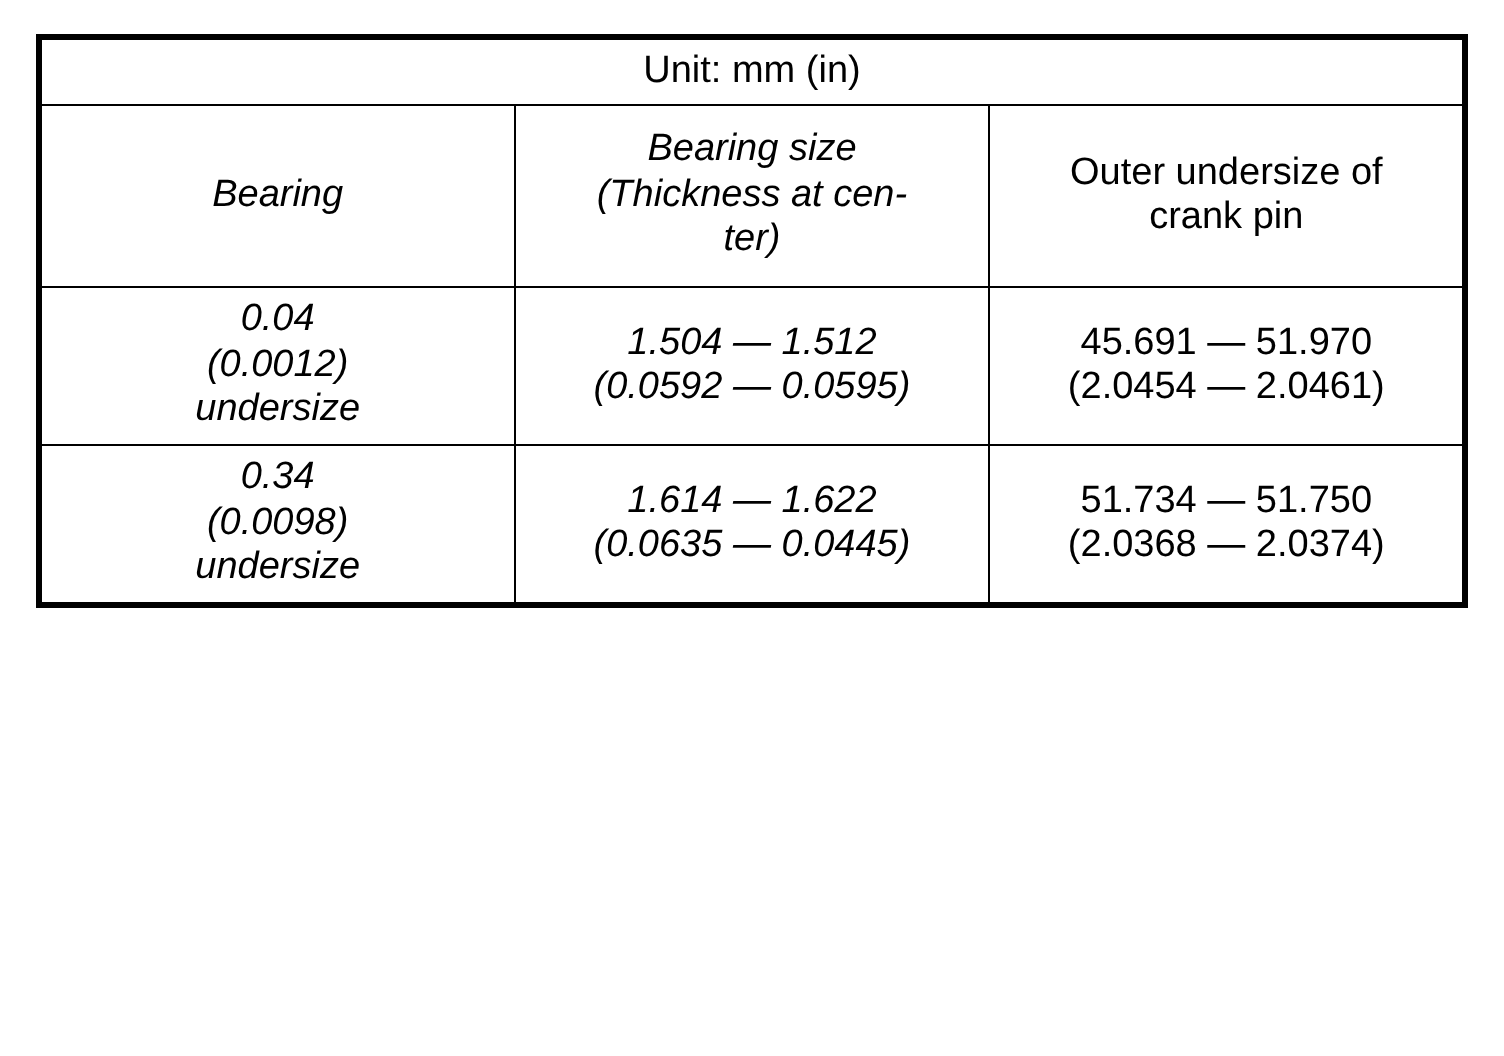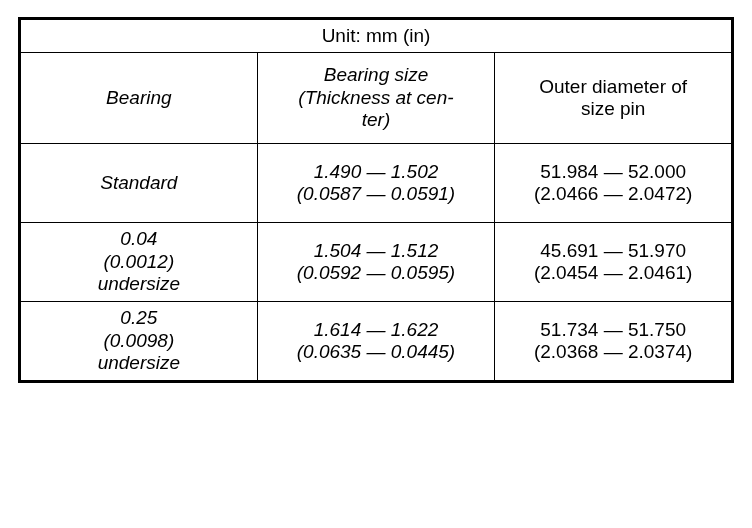--- a/index.html
+++ b/index.html
@@ -78,61 +78,46 @@
     </tr>
 
     <tr class="header-row">
       <td class="col-bearing">Bearing</td>
       <td class="col-size">
         <span class="line">Bearing size</span>
         <span class="line">(Thickness at cen-</span>
         <span class="line">ter)</span>
       </td>
       <td class="col-outer">
-        <span class="line">Outer diameter of</span>
-        <span class="line">size pin</span>
+        <span class="line">Outer undersize of</span>
+        <span class="line">crank pin</span>
       </td>
     </tr>
 
-    <tr class="data-row">
-      <td class="col-bearing">
-        <span class="line">Standard</span>
-        <span class="line"></span>
-        <span class="line"></span>
-      </td>
-      <td class="col-size">
-        <span class="line">1.490 — 1.502</span>
-        <span class="line">(0.0587 — 0.0591)</span>
-      </td>
-      <td class="col-outer">
-        <span class="line">51.984 — 52.000</span>
-        <span class="line">(2.0466 — 2.0472)</span>
-      </td>
-    </tr>
 
     <tr class="data-row">
       <td class="col-bearing">
         <span class="line">0.04</span>
         <span class="line">(0.0012)</span>
         <span class="line">undersize</span>
       </td>
       <td class="col-size">
         <span class="line">1.504 — 1.512</span>
         <span class="line">(0.0592 — 0.0595)</span>
       </td>
       <td class="col-outer">
         <span class="line">45.691 — 51.970</span>
         <span class="line">(2.0454 — 2.0461)</span>
       </td>
     </tr>
 
 
     <tr class="data-row">
       <td class="col-bearing">
-        <span class="line">0.25</span>
+        <span class="line">0.34</span>
         <span class="line">(0.0098)</span>
         <span class="line">undersize</span>
       </td>
       <td class="col-size">
         <span class="line">1.614 — 1.622</span>
         <span class="line">(0.0635 — 0.0445)</span>
       </td>
       <td class="col-outer">
         <span class="line">51.734 — 51.750</span>
         <span class="line">(2.0368 — 2.0374)</span>

